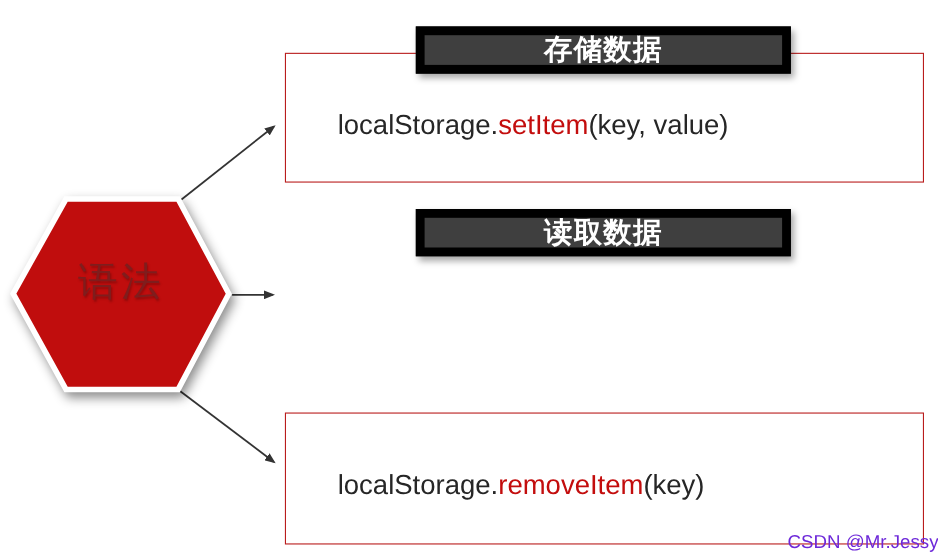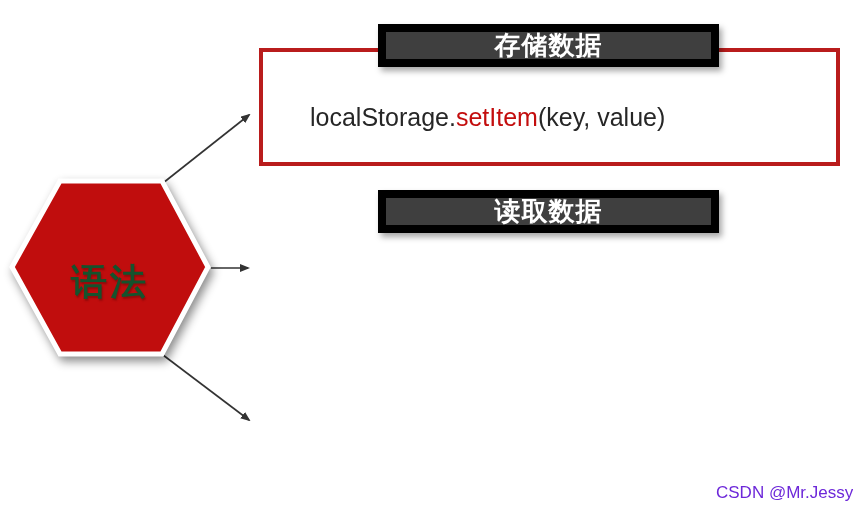--- a/index.html
+++ b/index.html
@@ -21,36 +21,36 @@
     pointer-events: none;
   }
 
   .hex-shape {
     filter: drop-shadow(3px 5px 5px rgba(0,0,0,0.45));
   }
 
   .hex-label {
     position: absolute;
     left: 12px;
-    top: 258px;
+    top: 232px;
     width: 196px;
     text-align: center;
-    color: #14532d;
+    color: #7f1d1d;
     font-size: 36px;
-    font-weight: 700;
+    font-weight: 400;
     letter-spacing: 3px;
     text-shadow: 1px 2px 2px rgba(0,0,0,0.25);
   }
 
   .flow-box {
     position: absolute;
     left: 259px;
     width: 581px;
     background: #ffffff;
-    border: 4px solid #b91c1c;
+    border: 1px solid #b91c1c;
   }
   .box-1 { top: 48px;  height: 118px; }
   .box-2 { top: 212px; height: 121px; }
   .box-3 { top: 375px; height: 120px; }
 
   .box-header {
     position: absolute;
     left: 378px;
     width: 341px;
     height: 43px;
@@ -123,16 +123,21 @@
     </div>
   </div>
   <div class="box-header hdr-1">
     <span class="hdr-text">存储数据</span>
   </div>
 
   <div class="box-header hdr-2">
     <span class="hdr-text">读取数据</span>
   </div>
 
+  <div class="flow-box box-3">
+    <div class="code-line">
+      <span>localStorage.</span><span class="method">removeItem</span><span>(key)</span>
+    </div>
+  </div>
 
   <div class="watermark">CSDN @Mr.Jessy</div>
 
 </div>
 
 </body></html>

